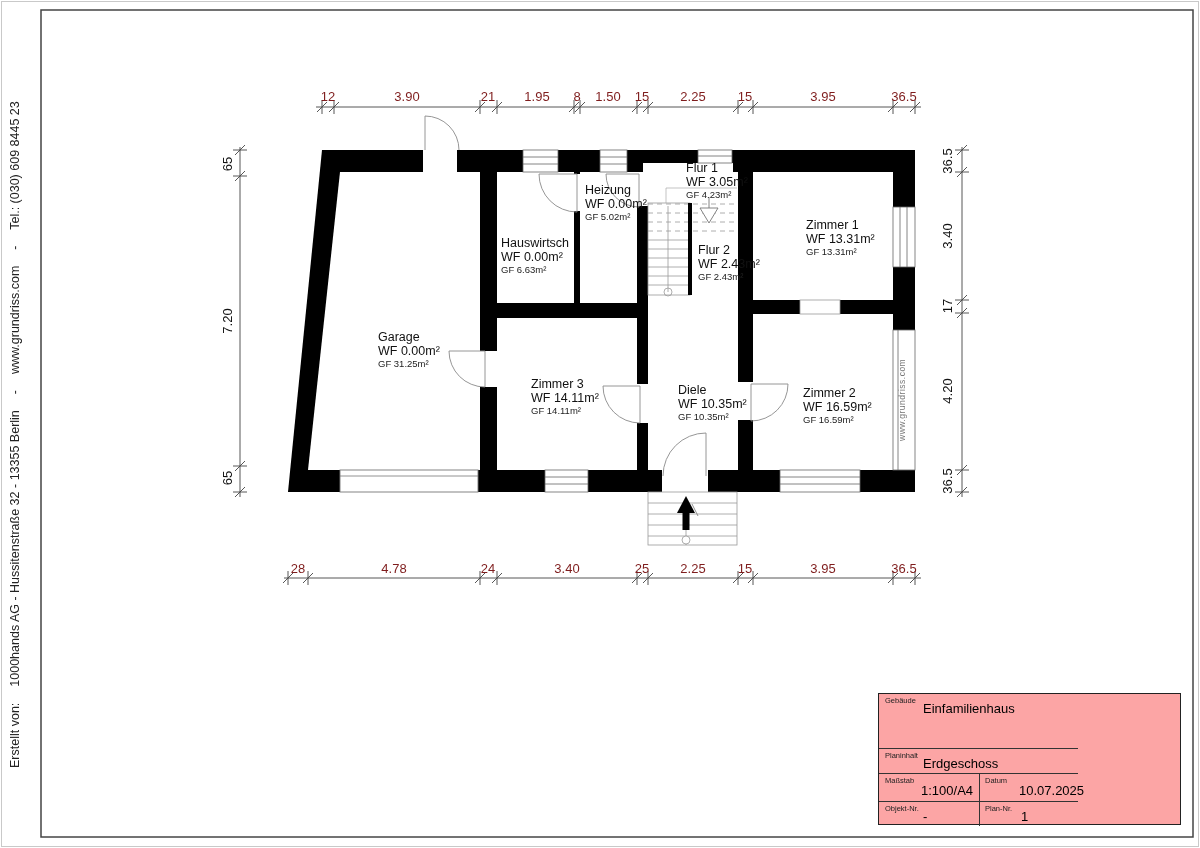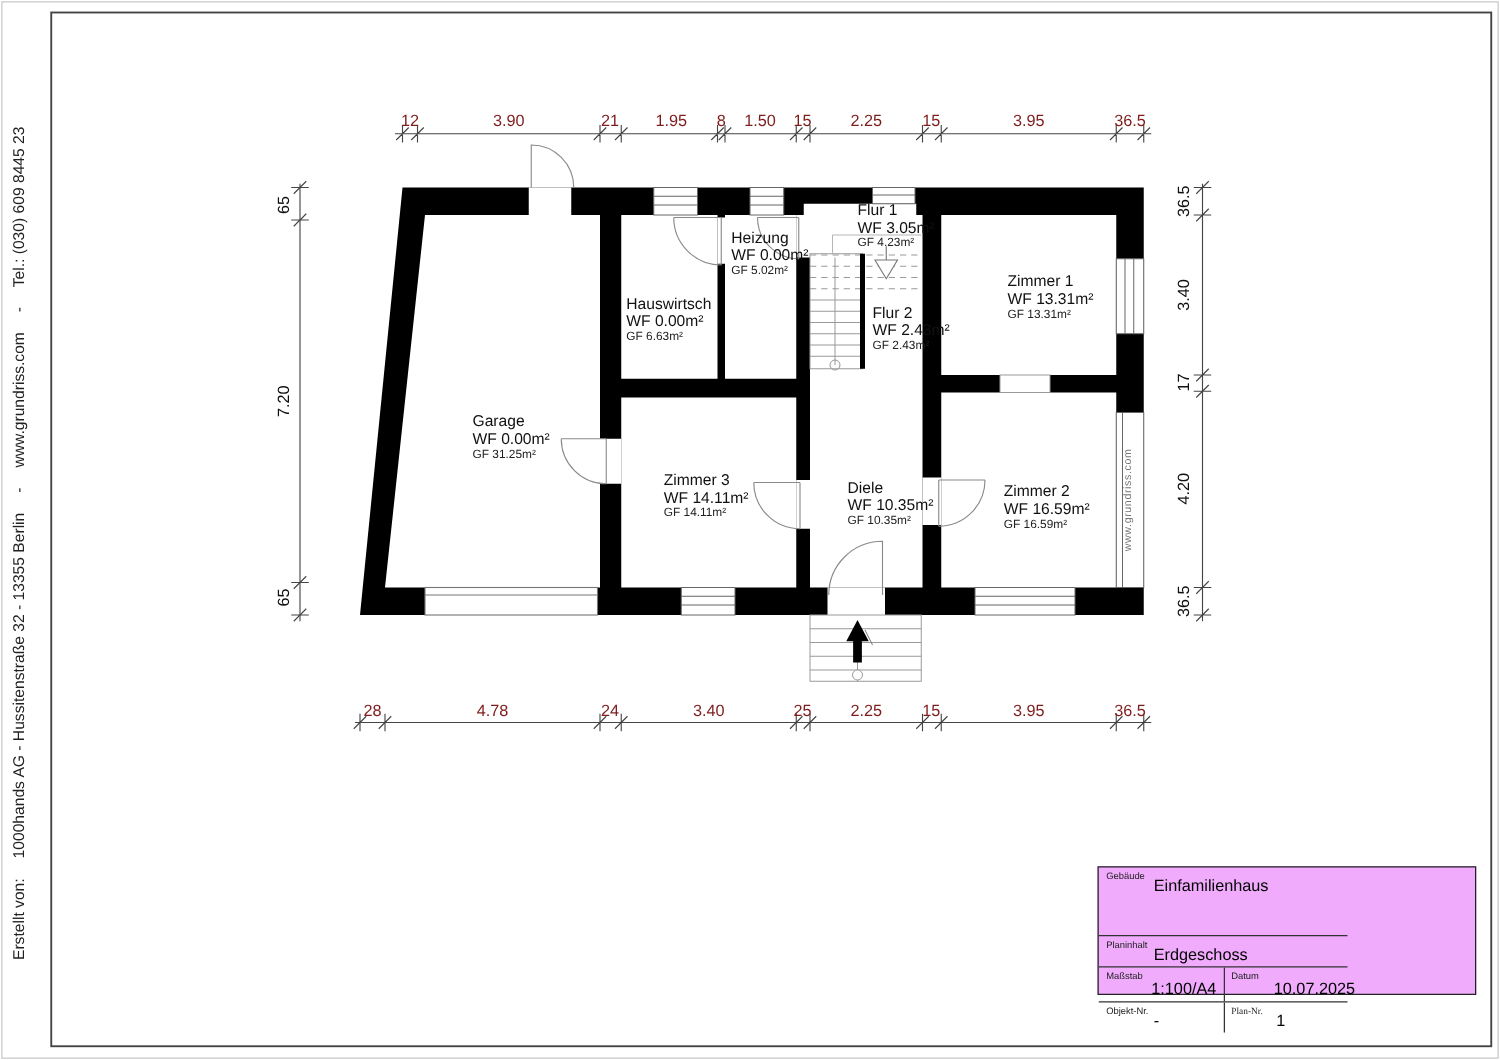--- a/index.html
+++ b/index.html
@@ -16,21 +16,21 @@
   .room .gf{font-size:9.5px;line-height:11px;color:#222;}
   
   .credit{position:absolute;left:8px;top:85px;height:700px;width:26px;
           writing-mode:vertical-rl;transform:rotate(180deg);text-align:center;
           font-size:12.5px;color:#222;white-space:nowrap;}
   
   .watermark{position:absolute;left:897px;top:326px;height:148px;width:18px;
              writing-mode:vertical-rl;transform:rotate(180deg);text-align:center;
              font-size:8.5px;color:#777;letter-spacing:.5px;white-space:nowrap;}
   
-  .tb{position:absolute;left:878px;top:693px;width:303px;height:103px;border:1.5px solid #222;box-sizing:border-box;background:#f0abfc;}
+  .tb{position:absolute;left:878px;top:693px;width:303px;height:132px;border:1.5px solid #222;box-sizing:border-box;background:#fca5a5;}
   .tb .row{position:absolute;left:0;width:100%;box-sizing:border-box;border-top:1px solid #333;}
   .tb .cell-label{position:absolute;left:6px;top:2px;font-size:7.5px;color:#222;}
   .tb .cell-value{position:absolute;font-size:13px;color:#000;white-space:nowrap;}
   .logo-cell{position:absolute;left:199px;top:53px;width:102px;height:77px;border-left:1px solid #333;border-top:1px solid #333;box-sizing:border-box;}
   .brand-row{position:absolute;left:0;top:12px;width:100%;text-align:center;}
   .brand{font-size:15px;font-weight:bold;font-style:italic;letter-spacing:-0.5px;}
   .brand-tag{position:absolute;left:0;top:29px;width:92%;text-align:center;font-size:5.5px;}
   .brand-services{position:absolute;left:0;top:41px;width:100%;text-align:center;font-size:8px;color:#333;}
   .pen-icon{position:absolute;right:3px;top:6px;}
 </style>
@@ -276,20 +276,20 @@
     <div class="row" style="top:79px;height:28px;width:199px;">
       <span class="cell-label">Maßstab</span>
       <span class="cell-value" style="left:42px;top:9px;">1:100/A4</span>
       <span class="cell-label" style="left:106px;">Datum</span>
       <span class="cell-value" style="left:140px;top:9px;">10.07.2025</span>
       <span style="position:absolute;left:100px;top:0;height:100%;border-left:1px solid #333;"></span>
     </div>
     <div class="row" style="top:107px;height:25px;width:199px;">
       <span class="cell-label">Objekt-Nr.</span>
       <span class="cell-value" style="left:44px;top:7px;">-</span>
-      <span class="cell-label" style="left:106px;font-family:Liberation Serif, serif;">Plan-Nr.</span>
+      <span class="cell-label" style="left:106px;">Plan-Nr.</span>
       <span class="cell-value" style="left:142px;top:7px;">1</span>
       <span style="position:absolute;left:100px;top:0;height:100%;border-left:1px solid #333;"></span>
     </div>
 
   </div>
 
 </div>
 
 </body></html>

